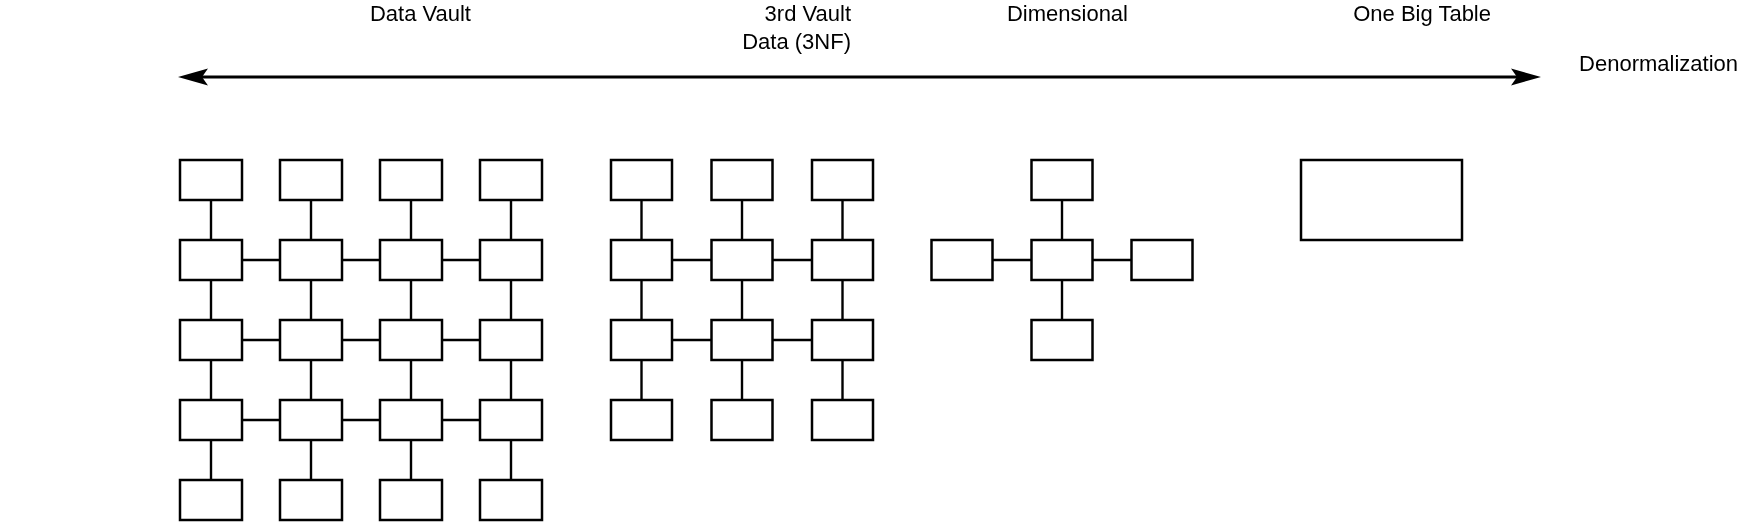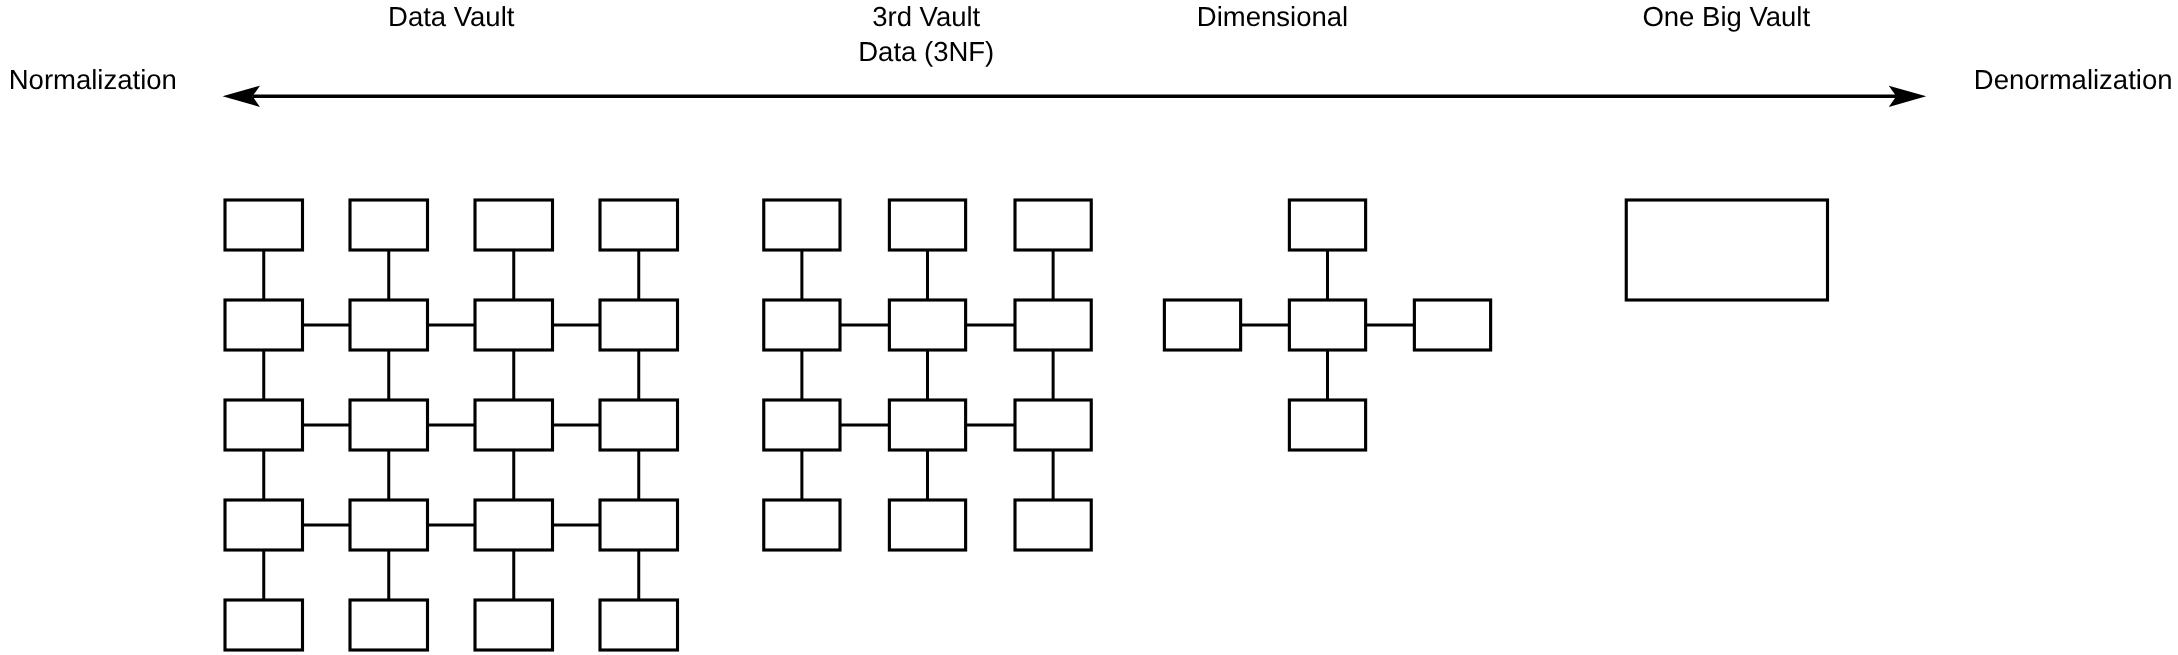--- a/index.html
+++ b/index.html
@@ -28,21 +28,21 @@
     line-height: 28px;
     font-size: 22px;
     white-space: nowrap;
   }
   .side-label.left  { left: 7px; }
   .side-label.right { right: 4px; text-align: right; }
   .method-label {
     position: absolute;
     top: 0;
     width: 220px;
-    text-align: center;
+    text-align: right;
     font-size: 22px;
     line-height: 28px;
     white-space: nowrap;
   }
 </style>
 </head>
 <body>
 
 <div class="canvas">
 
@@ -135,34 +135,33 @@
         <rect x="931.5" y="240" width="61" height="40" fill="#ffffff" stroke="#000000" stroke-width="2.5"></rect>
         <rect x="1131.5" y="240" width="61" height="40" fill="#ffffff" stroke="#000000" stroke-width="2.5"></rect>
         <rect x="1031.5" y="160" width="61" height="40" fill="#ffffff" stroke="#000000" stroke-width="2.5"></rect>
         <rect x="1031.5" y="320" width="61" height="40" fill="#ffffff" stroke="#000000" stroke-width="2.5"></rect>
       </g>
       <g>
         <rect x="1301" y="160" width="161" height="80" fill="#ffffff" stroke="#000000" stroke-width="2.5"></rect>
       </g>
     </svg>
 
-  <div class="side-label left">Normalization</div>
 
   <div class="side-label right">Denormalization</div>
 
   <div class="method-label" style="left:251px">
     <div>Data Vault</div>
   </div>
 
   <div class="method-label" style="left:631px">
     <div>3rd Vault</div>
     <div>Data (3NF)</div>
   </div>
 
   <div class="method-label" style="left:908px">
     <div>Dimensional</div>
   </div>
 
   <div class="method-label" style="left:1271px">
-    <div>One Big Vault</div>
+    <div>One Big Table</div>
   </div>
 
 </div>
 
 </body></html>

